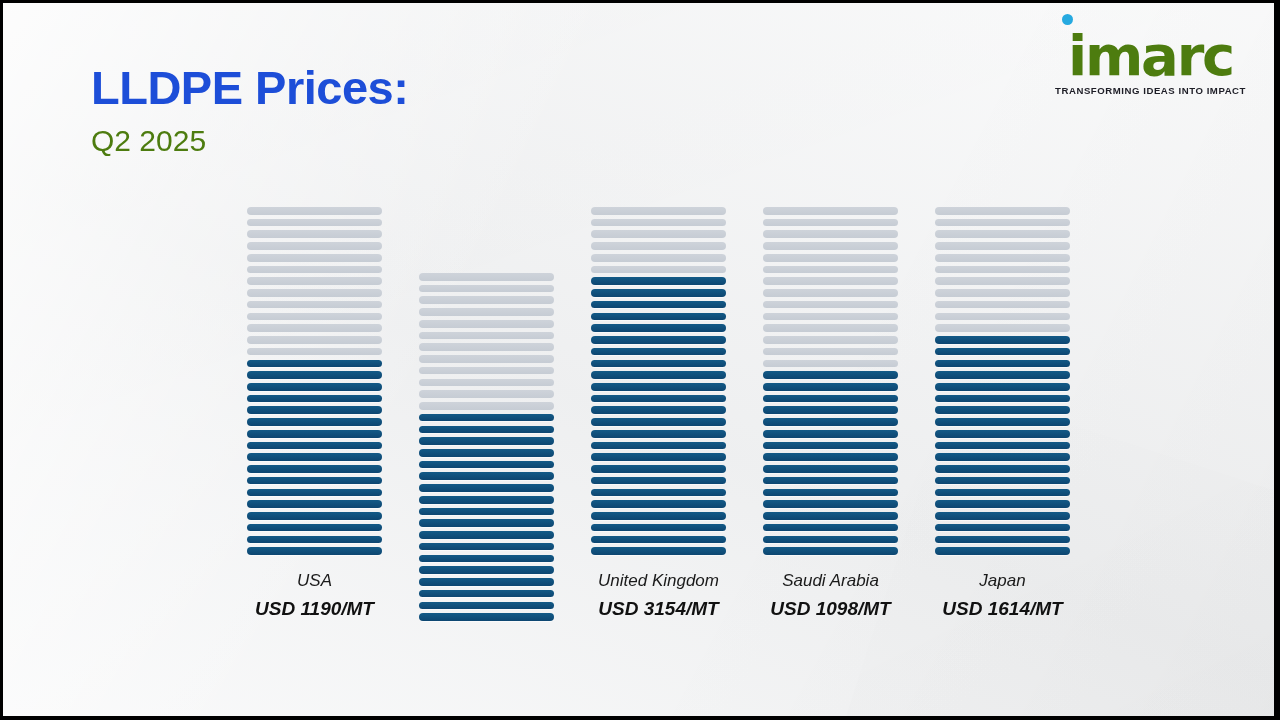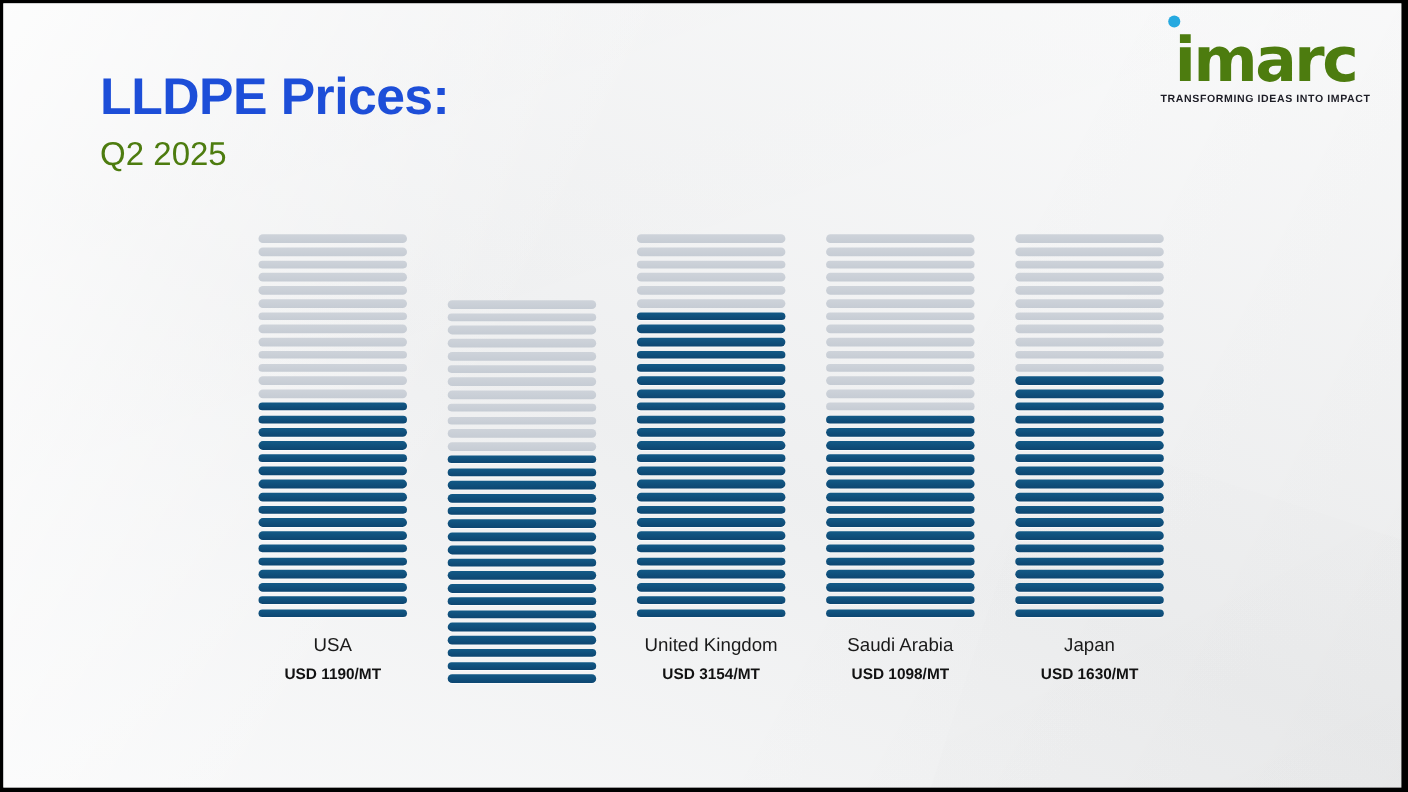--- a/index.html
+++ b/index.html
@@ -103,25 +103,26 @@
     font-size: 9.6px;
     font-weight: bold;
     color: #1d1d26;
     letter-spacing: 0.55px;
     white-space: nowrap;
   }
 
   
   #chart {
     position: absolute;
-    left: 4px;
+    left: 16px;
     top: 0;
     width: 1095px;
     height: 713px;
     z-index: 4;
+    font-style: italic;
   }
   .bar-group {
     position: absolute;
     bottom: 95px;
   }
   .bar {
     position: relative;
     display: flex;
     flex-direction: column;
     justify-content: space-between;
@@ -142,21 +143,21 @@
     text-align: center;
   }
   .country {
     font-size: 17px;
     color: #1a1a1a;
     line-height: 1.25;
     white-space: nowrap;
   }
   .price {
     margin-top: 6px;
-    font-size: 14px;
+    font-size: 19px;
     font-weight: bold;
     color: #111111;
     line-height: 1.25;
     white-space: nowrap;
   }
 </style>
 </head>
 <body>
 
 <div id="slide">
@@ -351,18 +352,18 @@
           <div class="seg fill" style="height: 7.6px;"></div>
           <div class="seg fill" style="height: 7.6px;"></div>
           <div class="seg fill" style="height: 7.6px;"></div>
           <div class="seg fill" style="height: 7.6px;"></div>
           <div class="seg fill" style="height: 7.6px;"></div>
           <div class="seg fill" style="height: 7.6px;"></div>
           <div class="seg fill" style="height: 7.6px;"></div>
         </div>
         <div class="bar-labels">
           <div class="country">Japan</div>
-          <div class="price">USD 1630/MT</div>
+          <div class="price">USD 1614/MT</div>
         </div>
       </div>
     </div>
 
 </div>
 
 </body></html>

